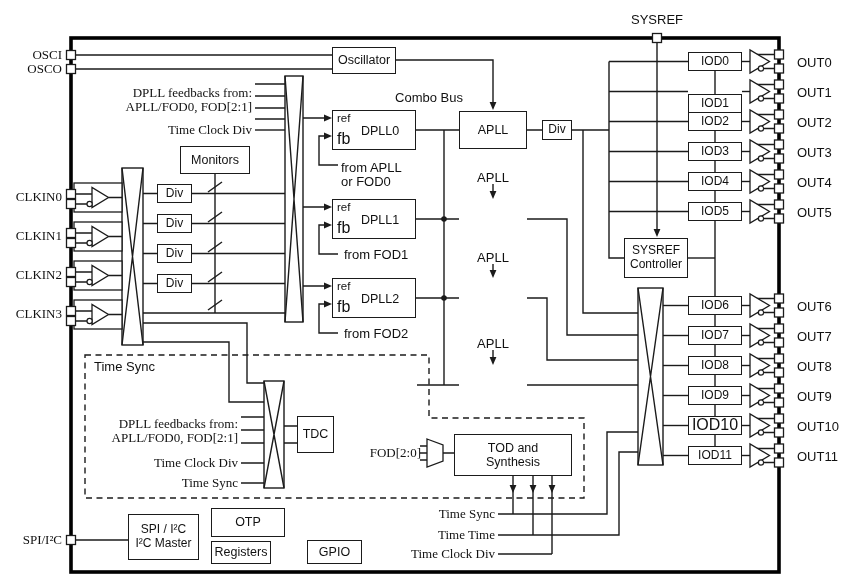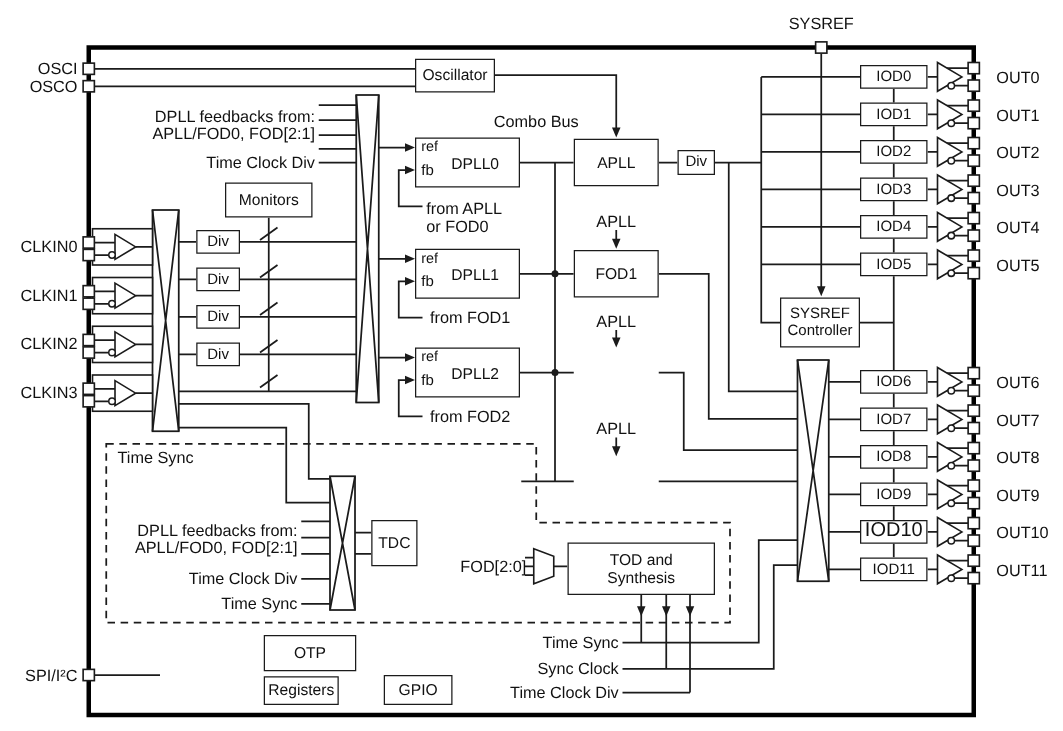--- a/index.html
+++ b/index.html
@@ -1,24 +1,24 @@
 <!DOCTYPE html>
 <html><head>
 <meta charset="utf-8">
 <style>
 html,body{margin:0;padding:0;}
 #wrap{position:relative;width:850px;height:585px;background:#fff;font-family:"Liberation Sans",sans-serif;overflow:hidden;}
 svg{position:absolute;left:0;top:0;}
 .box{position:absolute;border:1.5px solid #1b1b1b;background:#fff;box-sizing:border-box;display:flex;flex-direction:column;align-items:center;justify-content:center;font-size:12.5px;color:#111;line-height:1.15;text-align:center;}
 .lbl{position:absolute;font-size:13px;color:#111;white-space:nowrap;}
 .c{transform:translate(-50%,-50%);}
-.r{transform:translate(-100%,-50%);}
+.r{transform:translate(-100%,-50%);font-family:Liberation Serif, serif;}
 .l{transform:translateY(-50%);}
 .dpll .rf{position:absolute;left:4px;top:1px;font-size:11.5px;}
-.dpll .fbl{position:absolute;left:4px;top:19px;font-size:12px;}
+.dpll .fbl{position:absolute;left:4px;top:19px;font-size:16px;}
 .dpll .nm{position:absolute;left:28px;top:12.5px;font-size:12.5px;}
 </style>
 </head>
 <body>
 
 <div id="wrap">
 <svg id="sv" width="850" height="585">
       <rect x="71" y="38" width="708" height="534" fill="none" stroke="#000" stroke-width="3.6"></rect>
       <path d="M75.5 55 H332 M75.5 69 H332" fill="none" stroke="#1b1b1b" stroke-width="1.4"></path>
       <path d="M396 60 H493 V106" fill="none" stroke="#1b1b1b" stroke-width="1.4"></path>
@@ -214,36 +214,39 @@
   <span class="nm">DPLL1</span>
 </div>
 <div class="box dpll" style="left:332px;top:278px;width:84px;height:40px">
   <span class="rf">ref</span>
   <span class="fbl">fb</span>
   <span class="nm">DPLL2</span>
 </div>
 
 <div class="box" style="left:459px;top:111px;width:68px;height:38px">APLL</div>
 <div class="box" style="left:542px;top:120px;width:30px;height:20px;font-size:12px">Div</div>
-<div class="box" style="left:459px;top:200px;width:68px;height:38px">FOD1</div>
 <div class="box" style="left:297px;top:416px;width:37px;height:37px">TDC</div>
 <div class="box" style="left:624px;top:238px;width:64px;height:40px;font-size:12px">
   <span>SYSREF</span>
   <span>Controller</span>
 </div>
 <div class="box" style="left:211px;top:508px;width:74px;height:29px">OTP</div>
 <div class="box" style="left:454px;top:434px;width:118px;height:42px">
   <span>TOD and</span>
   <span>Synthesis</span>
 </div>
 <div class="box" style="left:211px;top:541px;width:60px;height:23px">Registers</div>
 <div class="box" style="left:307px;top:540px;width:55px;height:24px">GPIO</div>
+<div class="box" style="left:128px;top:514px;width:71px;height:46px;font-size:12px">
+  <span>SPI / I²C</span>
+  <span>I²C Master</span>
+</div>
 
 <div class="box" style="left:688px;top:52px;width:54px;height:19px;font-size:12px">IOD0</div>
-<div class="box" style="left:688px;top:82px;width:54px;height:19px;font-size:12px">IOD1</div>
+<div class="box" style="left:688px;top:94px;width:54px;height:19px;font-size:12px">IOD1</div>
 <div class="box" style="left:688px;top:112px;width:54px;height:19px;font-size:12px">IOD2</div>
 <div class="box" style="left:688px;top:142px;width:54px;height:19px;font-size:12px">IOD3</div>
 <div class="box" style="left:688px;top:172px;width:54px;height:19px;font-size:12px">IOD4</div>
 <div class="box" style="left:688px;top:202px;width:54px;height:19px;font-size:12px">IOD5</div>
 <div class="box" style="left:688px;top:296px;width:54px;height:19px;font-size:12px">IOD6</div>
 <div class="box" style="left:688px;top:326px;width:54px;height:19px;font-size:12px">IOD7</div>
 <div class="box" style="left:688px;top:356px;width:54px;height:19px;font-size:12px">IOD8</div>
 <div class="box" style="left:688px;top:386px;width:54px;height:19px;font-size:12px">IOD9</div>
 <div class="box" style="left:688px;top:416px;width:54px;height:19px;font-size:16px">IOD10</div>
 <div class="box" style="left:688px;top:446px;width:54px;height:19px;font-size:12px">IOD11</div>
@@ -281,15 +284,15 @@
 <div class="lbl c" style="left:493px;top:177px">APLL</div>
 <div class="lbl c" style="left:493px;top:257px">APLL</div>
 <div class="lbl c" style="left:493px;top:343px">APLL</div>
 <div class="lbl l" style="left:94px;top:366px">Time Sync</div>
 <div class="lbl r" style="left:238px;top:424px">DPLL feedbacks from:</div>
 <div class="lbl r" style="left:238px;top:438px">APLL/FOD0, FOD[2:1]</div>
 <div class="lbl r" style="left:238px;top:463px">Time Clock Div</div>
 <div class="lbl r" style="left:238px;top:483px">Time Sync</div>
 <div class="lbl r" style="left:421px;top:453px">FOD[2:0]</div>
 <div class="lbl r" style="left:495px;top:514px">Time Sync</div>
-<div class="lbl r" style="left:495px;top:535px">Sync Clock</div>
+<div class="lbl r" style="left:495px;top:535px">Time Time</div>
 <div class="lbl r" style="left:495px;top:554px">Time Clock Div</div>
 </div>
 
 </body></html>

